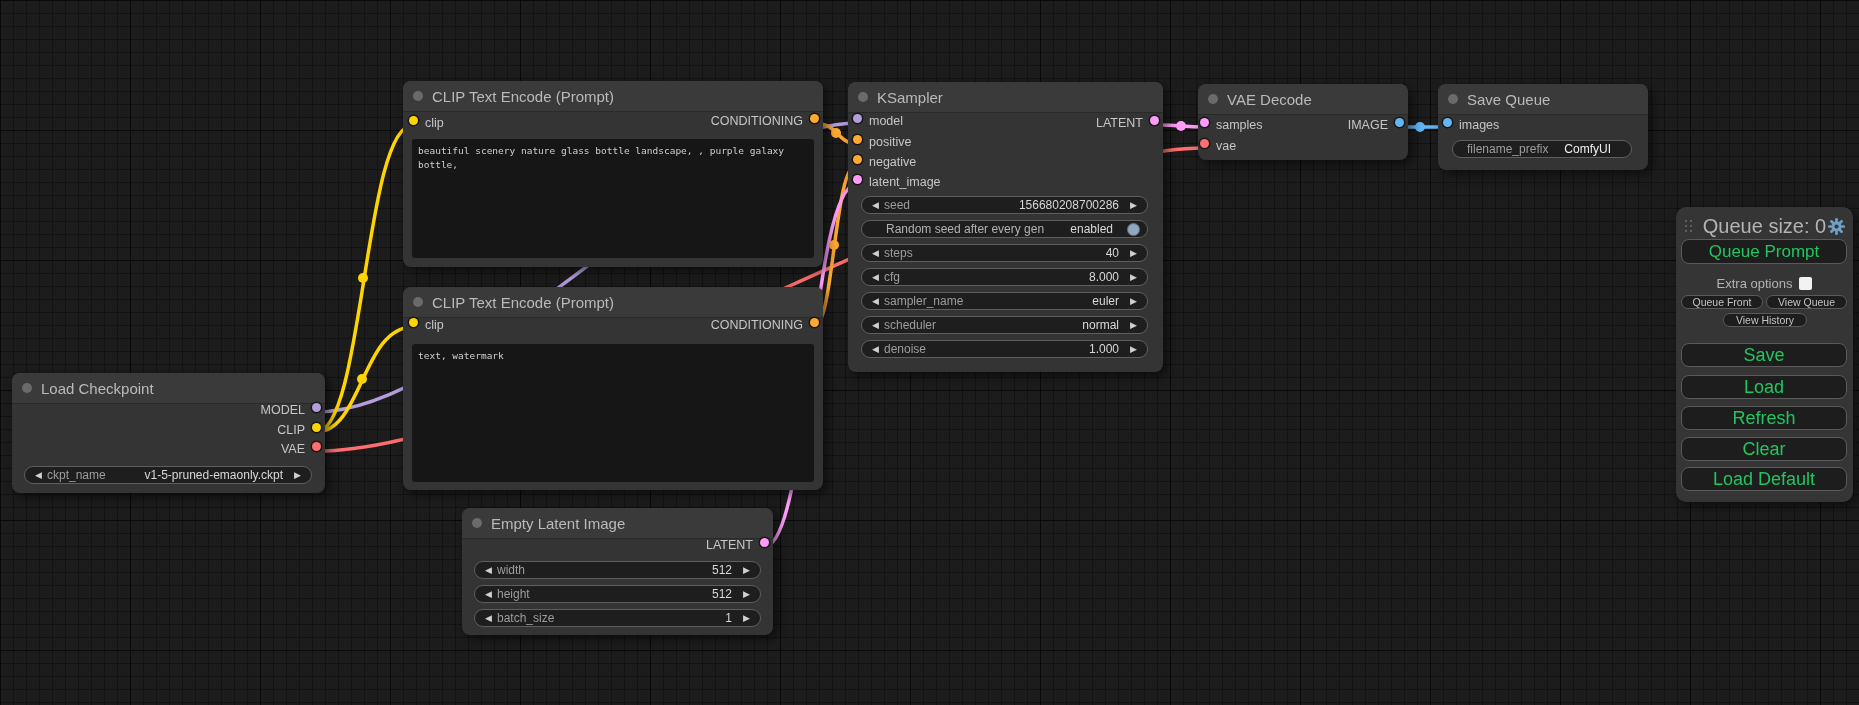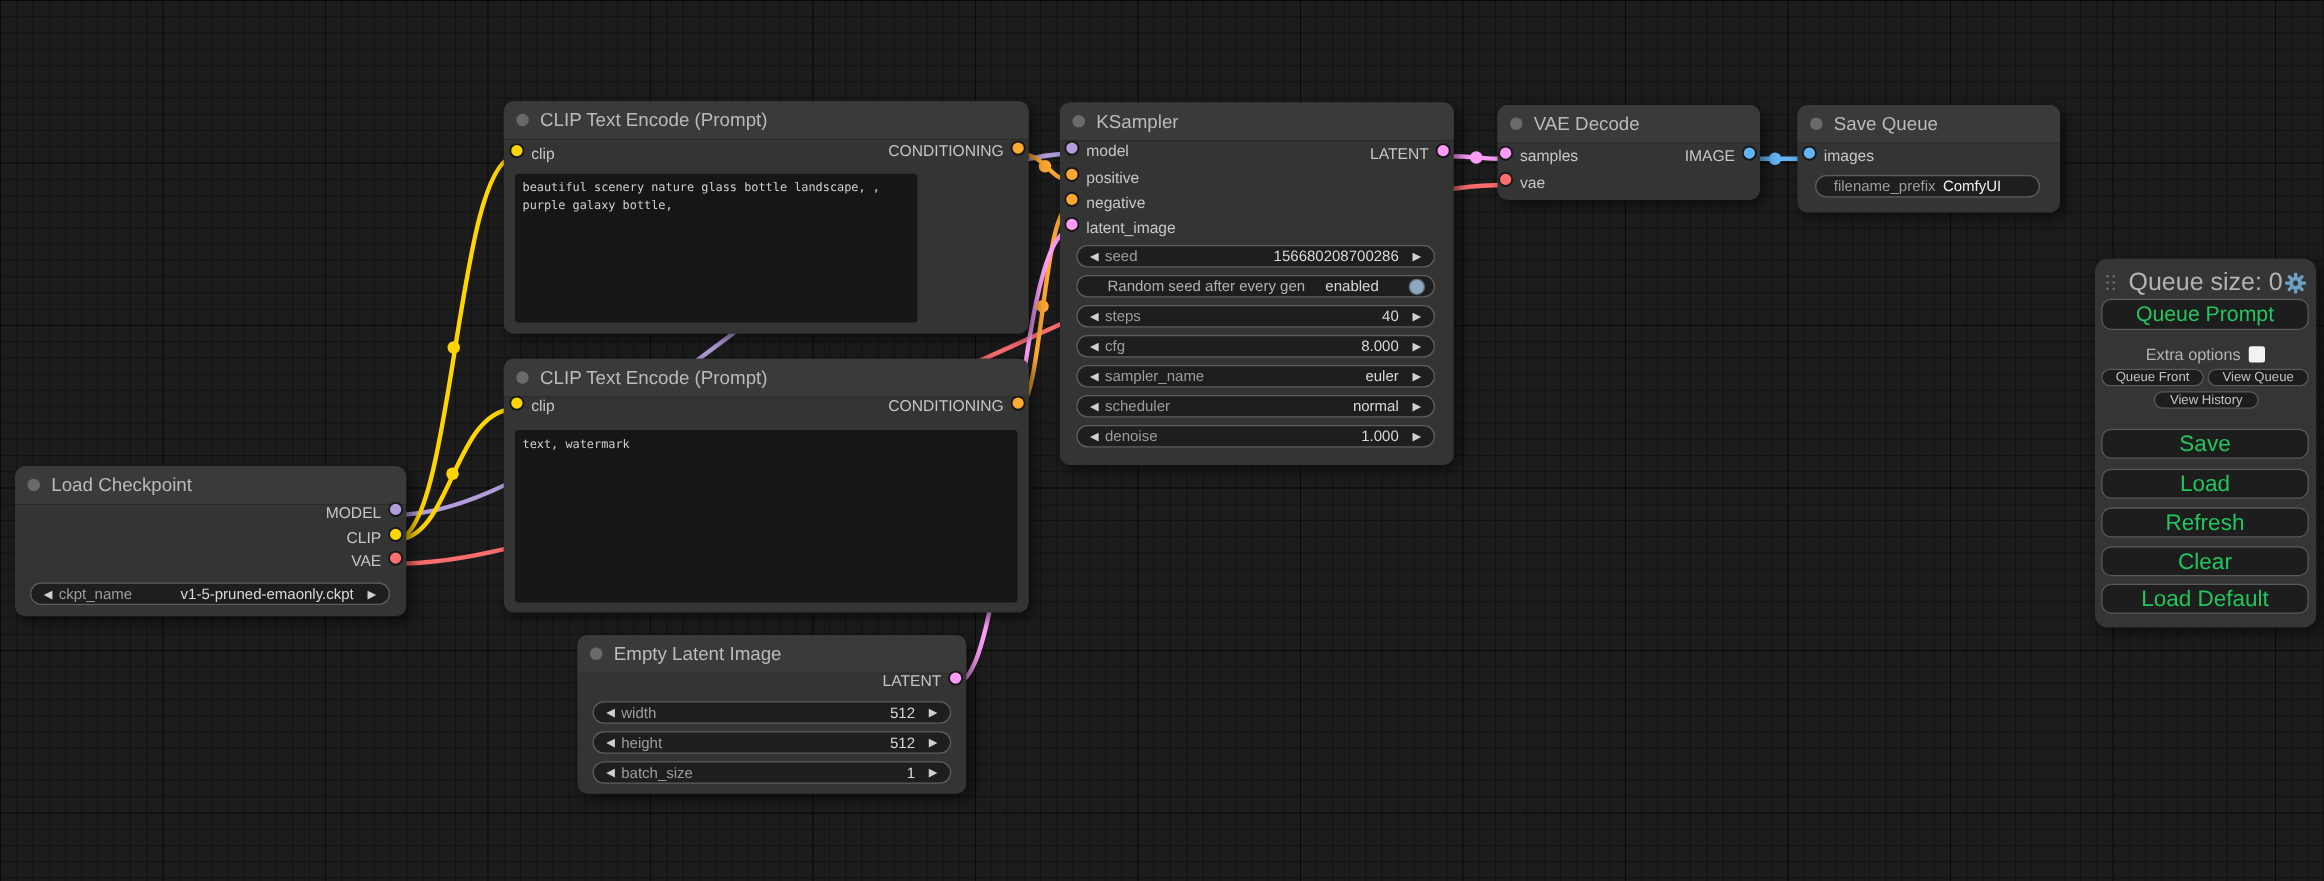--- a/index.html
+++ b/index.html
@@ -30,21 +30,21 @@
   .slot.out{flex-direction:row-reverse;}
   .sdot{width:9px;height:9px;border-radius:50%;box-shadow:0 0 0 1.5px rgba(18,18,18,.8);flex:0 0 auto;}
   .widget{
     position:absolute;height:18px;box-sizing:border-box;background:#1e1e1e;
     border:1px solid #5e5e5e;border-radius:9px;display:flex;align-items:center;
     padding:0 7px;font-size:12px;color:#a8a8a8;white-space:nowrap;
   }
   .warr{color:#d0d0d0;font-size:9px;width:13px;text-align:center;flex:0 0 auto;}
   .wlabel{margin:0 2px;color:#9d9d9d;}
   .wvalue{flex:1;text-align:right;color:#d8d8d8;margin-right:8px;overflow:hidden;}
-  .widget.no-arrows .wvalue{margin-right:18px;}
+  .widget.no-arrows .wvalue{margin-right:8px;}
   .widget .toggle{width:13px;height:13px;border-radius:50%;margin-left:6px;flex:0 0 auto;box-shadow:inset 0 0 0 1px rgba(0,0,0,.35);}
   .prompt{
     position:absolute;background:#161616;border-radius:3px;box-sizing:border-box;
     padding:5px 6px;font-family:"DejaVu Sans Mono",monospace;font-size:9.5px;line-height:14px;
     color:#cfcfcf;white-space:pre-wrap;overflow:hidden;word-break:break-word;
   }
   
   #queue-panel{
     position:absolute;left:1676px;top:207px;width:177px;height:295px;z-index:3;
     background:#353535;border-radius:10px;box-shadow:4px 4px 12px rgba(0,0,0,.55);
@@ -120,21 +120,21 @@
       <span class="title-text">CLIP Text Encode (Prompt)</span>
     </div>
     <div class="slot" style="top:35px;left:6px">
       <span class="sdot" style="background: rgb(255, 213, 0);"></span>
       <span>clip</span>
     </div>
     <div class="slot out" style="top:33px;right:4px">
       <span class="sdot" style="background: rgb(255, 169, 49);"></span>
       <span>CONDITIONING</span>
     </div>
-    <div class="prompt" style="left:9px;top:58px;width:322px;height:119px">beautiful scenery nature glass bottle landscape, , purple galaxy bottle,</div>
+    <div class="prompt" style="left:9px;top:58px;width:402px;height:119px">beautiful scenery nature glass bottle landscape, , purple galaxy bottle,</div>
   </div>
 
   <div class="node" style="left:403px;top:287px;width:420px;height:203px">
     <div class="node-title">
       <span class="title-dot"></span>
       <span class="title-text">CLIP Text Encode (Prompt)</span>
     </div>
     <div class="slot" style="top:31px;left:6px">
       <span class="sdot" style="background: rgb(255, 213, 0);"></span>
       <span>clip</span>

